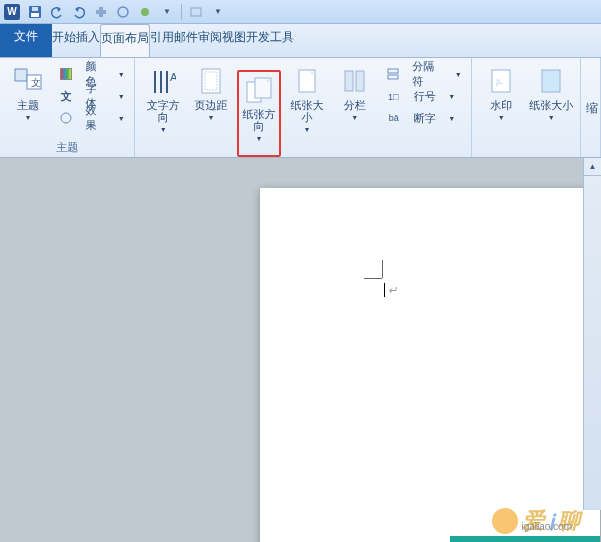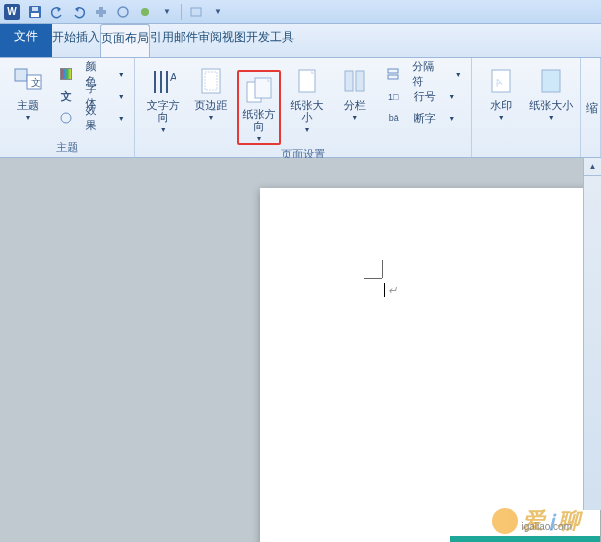--- a/index.html
+++ b/index.html
@@ -219,21 +219,20 @@
             <span>行号</span>
             <span style="font-size:8px;margin-left:2px">▾</span>
           </div>
         <div class="smallbtn">
             <span class="sicn" style="font-size:9px;color:#3a5a84">bā</span>
             <span>断字</span>
             <span style="font-size:8px;margin-left:2px">▾</span>
           </div>
       </div>
     </div>
-    <div class="group-label">页面设置</div>
   </div>
 
   <div class="group">
     <div class="group-body">
       <div class="bigbtn">
         <div class="bicn">
             <svg width="26" height="30">
               <rect x="4" y="3" width="18" height="22" fill="#fff" stroke="#9ab4d6"></rect>
               <text x="7" y="18" font-size="10" fill="#c8d8ee" transform="rotate(-20 13 15)">A</text>
             </svg>

